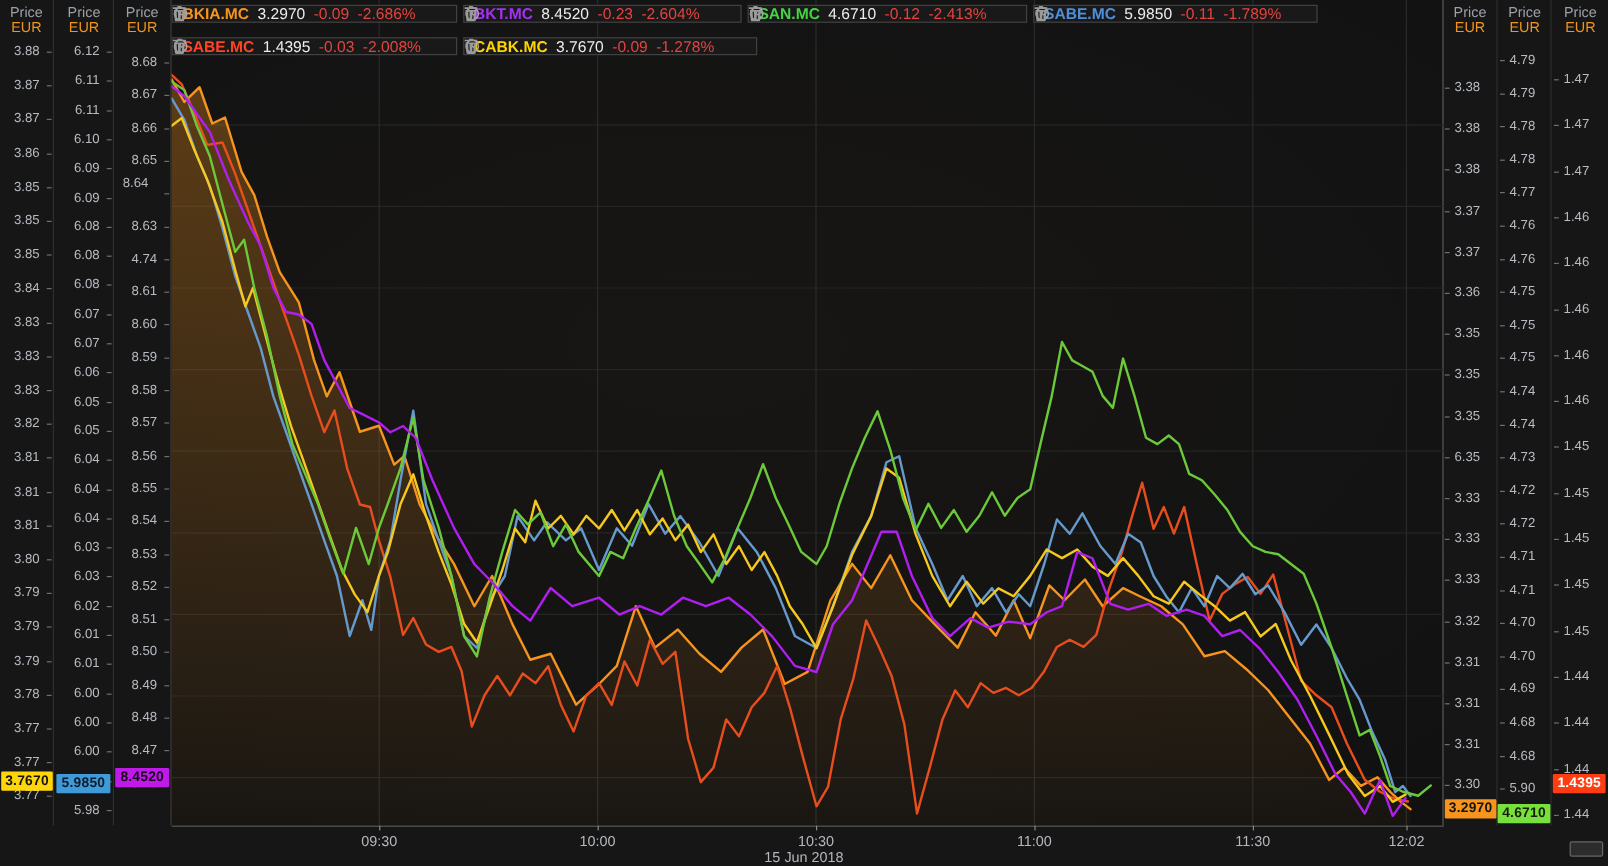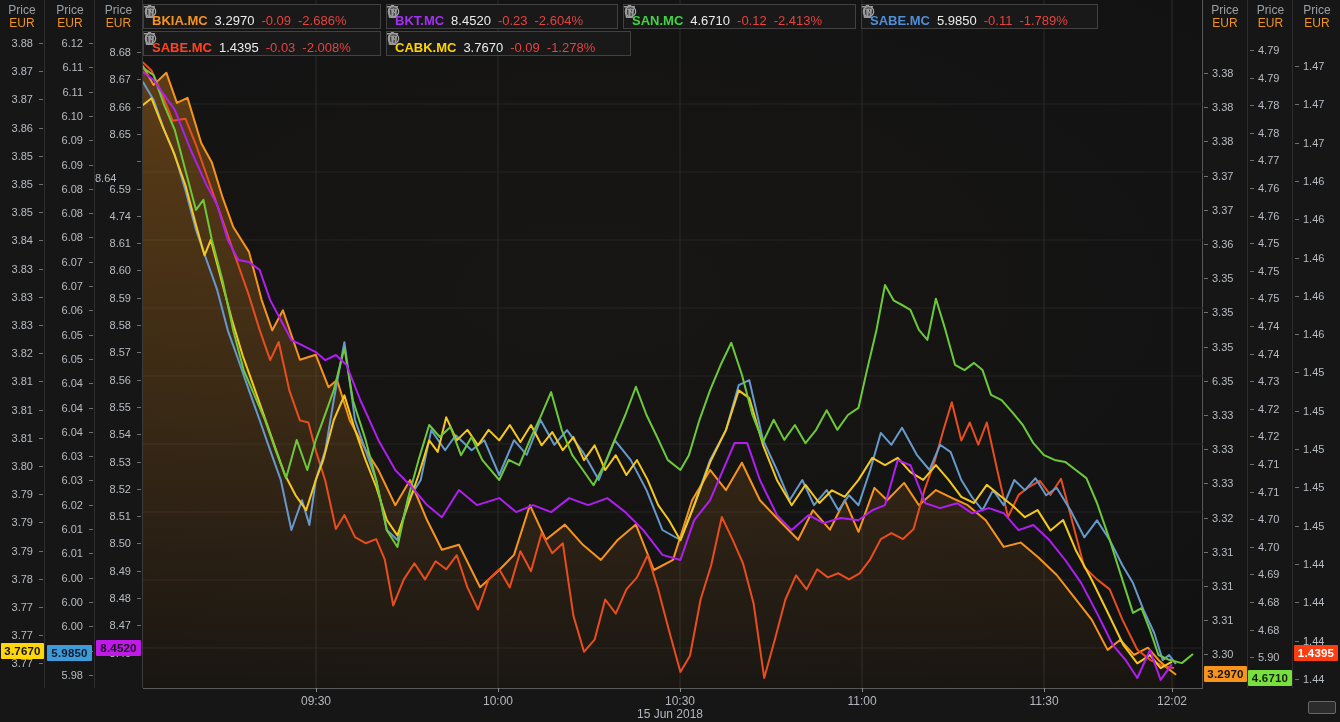--- a/index.html
+++ b/index.html
@@ -12,22 +12,22 @@
   .axhead{position:absolute;font-size:12px;color:#9aa0a6;text-align:center;line-height:13px;}
   .axhead.eur{color:#f0941e;}
   .tick{position:absolute;font-size:11px;color:#b8bcc2;line-height:14px;white-space:nowrap;}
   .dash{position:absolute;width:4px;height:1px;background:#707070;}
   .lastlbl{position:absolute;height:16px;font-size:11.5px;line-height:16px;text-align:center;
            border-radius:1px;font-weight:600;letter-spacing:.2px;}
   .timebar{position:absolute;left:0;top:689px;width:1340px;height:33px;background:#161616;}
   .timelbl{position:absolute;top:694px;font-size:12px;color:#b4b8be;transform:translateX(-50%);white-space:nowrap;}
   .datelbl{position:absolute;left:670px;top:707px;font-size:12px;color:#b4b8be;transform:translateX(-50%);}
   .timetick{position:absolute;top:688px;width:1px;height:4px;background:#8a8a8a;}
-  .legend-box{position:absolute;height:25px;background:#191919;border:1px solid #414141;
-              display:flex;align-items:flex-end;gap:7px;padding:0 8px;box-sizing:border-box;
+  .legend-box{position:absolute;height:15px;background:#191919;border:1px solid #414141;
+              display:flex;align-items:center;gap:7px;padding:0 8px;box-sizing:border-box;
               font-size:13px;cursor:pointer;}
   .lg-ticker{font-weight:700;}
   .lg-price{color:#ececec;}
   .lg-chg{color:#e4433f;}
   .lg-trash{margin-left:auto;display:flex;align-items:center;cursor:pointer;}
   .corner-btn{position:absolute;left:1308px;top:701px;width:26px;height:11px;border:1px solid #676767;
               border-radius:2px;background:#2c2c2c;}
   svg{position:absolute;left:0;top:0;}
 </style>
 </head>
@@ -154,23 +154,23 @@
     <div class="axhead" style="left: 95px; top: 4px; width: 47px;">Price</div>
     <div class="axhead eur" style="left: 95px; top: 17px; width: 47px;">EUR</div>
     <div class="tick" style="top: 45px; left: 95px; width: 36px; text-align: right;">8.68</div>
     <div class="dash" style="left: 137px; top: 52px;"></div>
     <div class="tick" style="top: 72.3px; left: 95px; width: 36px; text-align: right;">8.67</div>
     <div class="dash" style="left: 137px; top: 79.3px;"></div>
     <div class="tick" style="top: 99.6px; left: 95px; width: 36px; text-align: right;">8.66</div>
     <div class="dash" style="left: 137px; top: 106.6px;"></div>
     <div class="tick" style="top: 126.9px; left: 95px; width: 36px; text-align: right;">8.65</div>
     <div class="dash" style="left: 137px; top: 133.9px;"></div>
-    <div class="tick" style="top: 171px; left: 95px; width: 36px; text-align: left;">8.64</div>
+    <div class="tick" style="top: 146px; left: 95px; width: 36px; text-align: center;">8.64</div>
     <div class="dash" style="left: 137px; top: 161.2px;"></div>
-    <div class="tick" style="top: 181.5px; left: 95px; width: 36px; text-align: right;">6.59</div>
+    <div class="tick" style="top: 181.5px; left: 95px; width: 36px; text-align: right;">8.63</div>
     <div class="dash" style="left: 137px; top: 188.5px;"></div>
     <div class="tick" style="top: 208.8px; left: 95px; width: 36px; text-align: right;">4.74</div>
     <div class="dash" style="left: 137px; top: 215.8px;"></div>
     <div class="tick" style="top: 236.1px; left: 95px; width: 36px; text-align: right;">8.61</div>
     <div class="dash" style="left: 137px; top: 243.1px;"></div>
     <div class="tick" style="top: 263.4px; left: 95px; width: 36px; text-align: right;">8.60</div>
     <div class="dash" style="left: 137px; top: 270.4px;"></div>
     <div class="tick" style="top: 290.7px; left: 95px; width: 36px; text-align: right;">8.59</div>
     <div class="dash" style="left: 137px; top: 297.7px;"></div>
     <div class="tick" style="top: 318px; left: 95px; width: 36px; text-align: right;">8.58</div>

